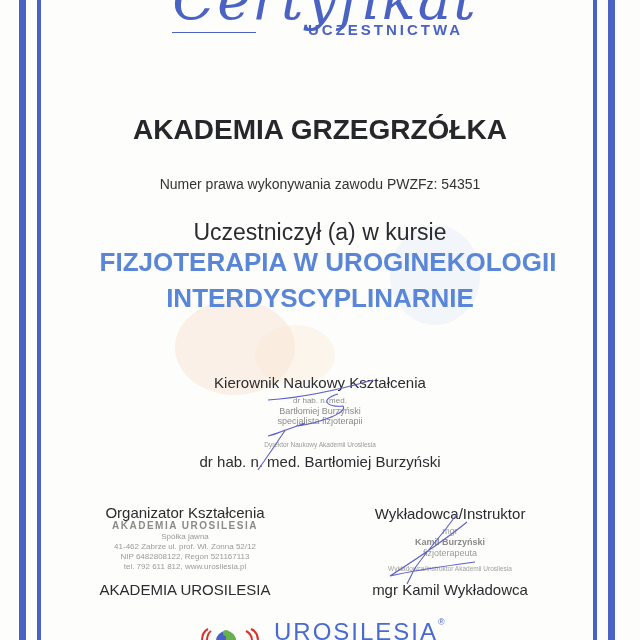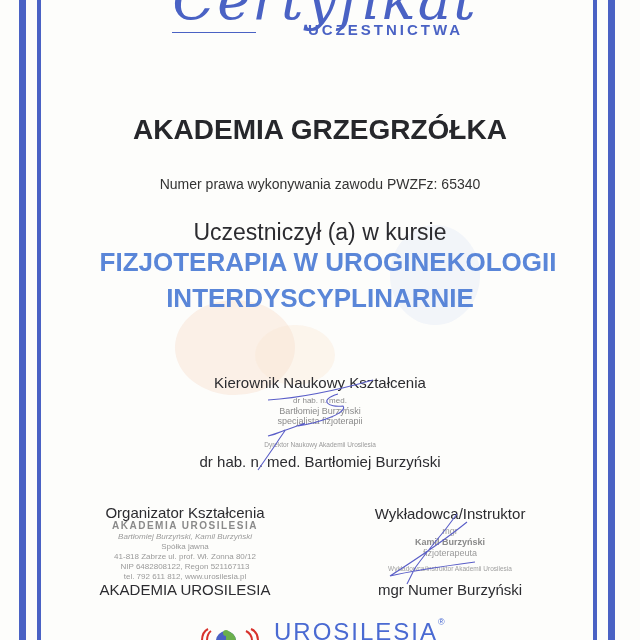--- a/index.html
+++ b/index.html
@@ -84,56 +84,55 @@
 
 <div class="watermark wm1"></div>
 <div class="watermark wm2"></div>
 <div class="watermark wm3"></div>
 
 <div class="script-title">Certyfikat</div>
 <div class="title-rule"></div>
 <div class="subtitle">UCZESTNICTWA</div>
 
 <div class="center name">AKADEMIA GRZEGRZÓŁKA</div>
-<div class="center license">Numer prawa wykonywania zawodu PWZFz: 65340</div>
+<div class="center license">Numer prawa wykonywania zawodu PWZFz: 54351</div>
 <div class="center participated">Uczestniczył (a) w kursie</div>
 <div class="center course course1">FIZJOTERAPIA W UROGINEKOLOGII</div>
 <div class="center course course2">INTERDYSCYPLINARNIE</div>
 
 <div class="center role-label head-label">Kierownik Naukowy Kształcenia</div>
 <div class="center stamp head-stamp">
   <div>dr hab. n. med.</div>
   <div style="font-size:9px;">Bartłomiej Burzyński</div>
   <div style="font-size:9px;">specjalista fizjoterapii</div>
 </div>
 <div class="center head-role">Dyrektor Naukowy Akademii Urosilesia</div>
 <div class="center person-name head-name">dr hab. n. med. Bartłomiej Burzyński</div>
 <svg class="signature" style="left:228px; top:378px;" width="150" height="95" viewBox="0 0 150 95">
   <path d="M145 2 C 110 12, 70 20, 40 22 M 110 16 C 90 22, 100 30, 115 28 C 120 34, 95 44, 70 48 C 90 40, 60 52, 40 58 C 60 54, 62 44, 48 66 L 30 92" fill="none" stroke="#5a5ec8" stroke-width="1.1"></path>
 </svg>
 
 <div class="col col-left role-label org-label">Organizator Kształcenia</div>
 <div class="col col-left org-stamp">
   <div class="stamp-title">AKADEMIA UROSILESIA</div>
-  <div class="stamp-line" style="font-style:italic;">Bartłomiej Burzyński, Kamil Burzyński</div>
   <div class="stamp-line">Spółka jawna</div>
-  <div class="stamp-line">41-818 Zabrze ul. prof. Wł. Zonna 80/12</div>
+  <div class="stamp-line">41-462 Zabrze ul. prof. Wł. Zonna 52/12</div>
   <div class="stamp-line">NIP 6482808122, Regon 521167113</div>
   <div class="stamp-line">tel. 792 611 812, www.urosilesia.pl</div>
 </div>
 <div class="col col-left person-name org-name">AKADEMIA UROSILESIA</div>
 
 <div class="col col-right role-label lect-label">Wykładowca/Instruktor</div>
 <div class="col col-right lect-stamp">
   <div class="stamp-line">mgr</div>
   <div class="stamp-bold">Kamil Burzyński</div>
   <div class="stamp-line">fizjoterapeuta</div>
 </div>
 <div class="col col-right lect-role">Wykładowca/Instruktor Akademii Urosilesia</div>
-<div class="col col-right person-name lect-name">mgr Numer Burzyński</div>
+<div class="col col-right person-name lect-name">mgr Kamil Wykładowca</div>
 <svg class="signature" style="left:385px; top:510px;" width="110" height="80" viewBox="0 0 110 80">
   <path d="M72 4 L 60 20 C 50 32, 40 44, 30 58 L 22 74 M 82 12 C 60 30, 30 50, 5 66 C 30 60, 60 56, 90 52" fill="none" stroke="#5a5ec8" stroke-width="1.1"></path>
 </svg>
 
 <div class="logo">
   <svg width="70" height="22" viewBox="0 0 70 22">
     <path d="M6 20 C 6 14, 8 10, 12 8" fill="none" stroke="#d8322c" stroke-width="2"></path>
     <path d="M11 20 C 11 15, 12 12, 15 10" fill="none" stroke="#d8322c" stroke-width="2"></path>
     <circle cx="30" cy="20" r="10" fill="#4a62c4"></circle>
     <path d="M30 10 A 10 10 0 0 1 40 20 L 30 20 Z" fill="#6ab04c"></path>

